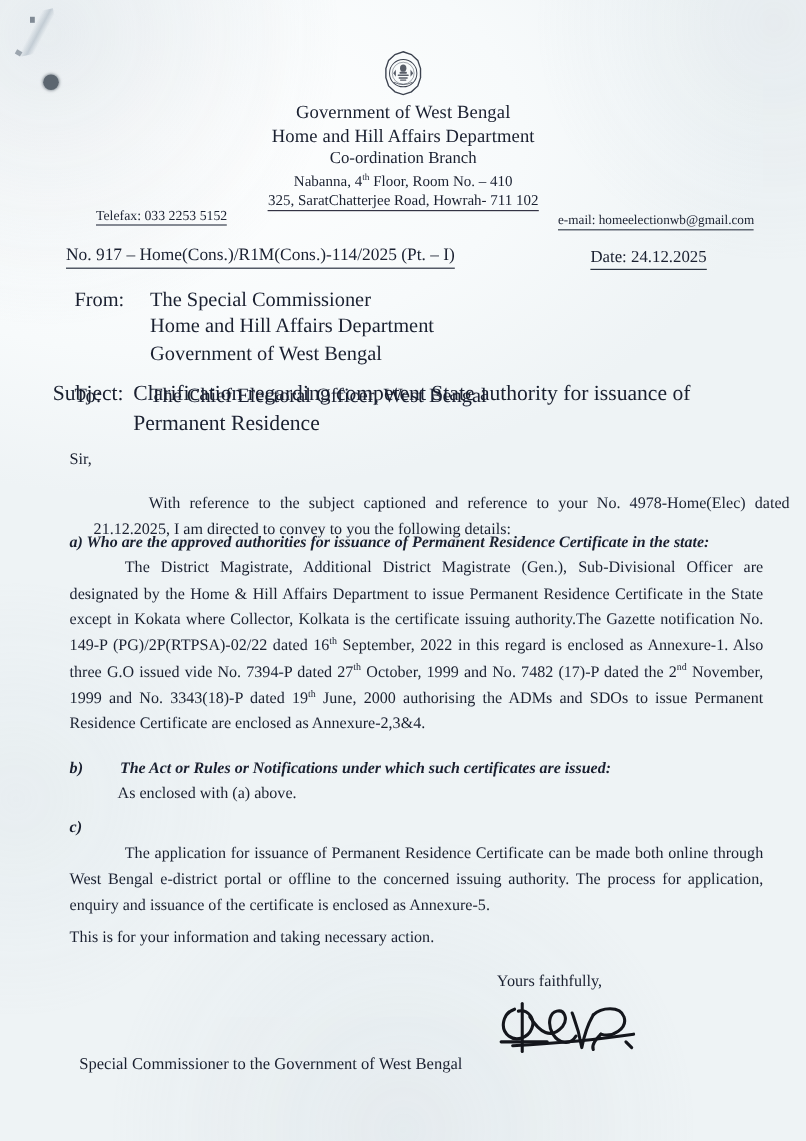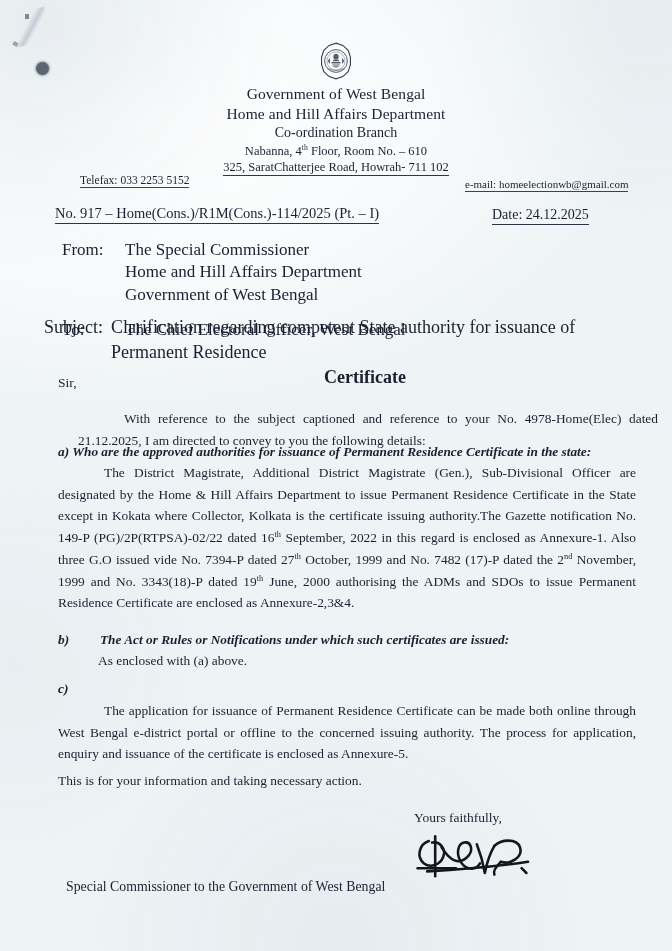--- a/index.html
+++ b/index.html
@@ -256,21 +256,21 @@
         <path d="M66 44 L72 52 L66 60 Z"></path>
       </g>
       <path d="M30 72 Q50 82 70 72" fill="none" stroke="#2b3240" stroke-width="1.6"></path>
     </svg>
   </div>
 
   <div class="header">
     <div class="hdr-l1">Government of West Bengal</div>
     <div class="hdr-l2">Home and Hill Affairs Department</div>
     <div class="hdr-l3">Co-ordination Branch</div>
-    <div class="hdr-l4"><span>Nabanna, 4</span><sup>th</sup><span> Floor, Room No. – 610</span></div>
+    <div class="hdr-l4"><span>Nabanna, 4</span><sup>th</sup><span> Floor, Room No. – 410</span></div>
     <div class="hdr-l5"><span class="ul">325, SaratChatterjee Road, Howrah- 711 102</span></div>
   </div>
 
   <div class="telefax"><span>Telefax: 033 2253 5152</span></div>
   <div class="email"><span>e-mail: homeelectionwb@gmail.com</span></div>
 
   <div class="memo-no"><span>No. 917 – Home(Cons.)/R1M(Cons.)-114/2025 (Pt. – I)</span></div>
   <div class="memo-date"><span>Date: 24.12.2025</span></div>
 
   <div class="fromto">
@@ -289,21 +289,20 @@
         <div>The Chief Electoral Officer, West Bengal</div>
       </div>
     </div>
   </div>
 
   <div class="subject">
     <div class="subj-line1">
       <div class="subj-label">Subject:</div>
       <div class="subj-text">Clarification regarding competent State authority for issuance of Permanent Residence</div>
     </div>
-    <div class="subj-line2">Certificate</div>
   </div>
 
   <div class="salutation">Sir,</div>
 
   <div class="body-block p-just p-indent" style="top:408px;margin-left:20px;">With reference to the subject captioned and reference to your No. 4978-Home(Elec) dated 21.12.2025, I am directed to convey to you the following details:</div>
 
   <div class="body-block" style="top:441px;">
     <div class="head-italic">
       <span>a)</span> <span>Who are the approved authorities for issuance of Permanent Residence Certificate in the state:</span>
     </div>

